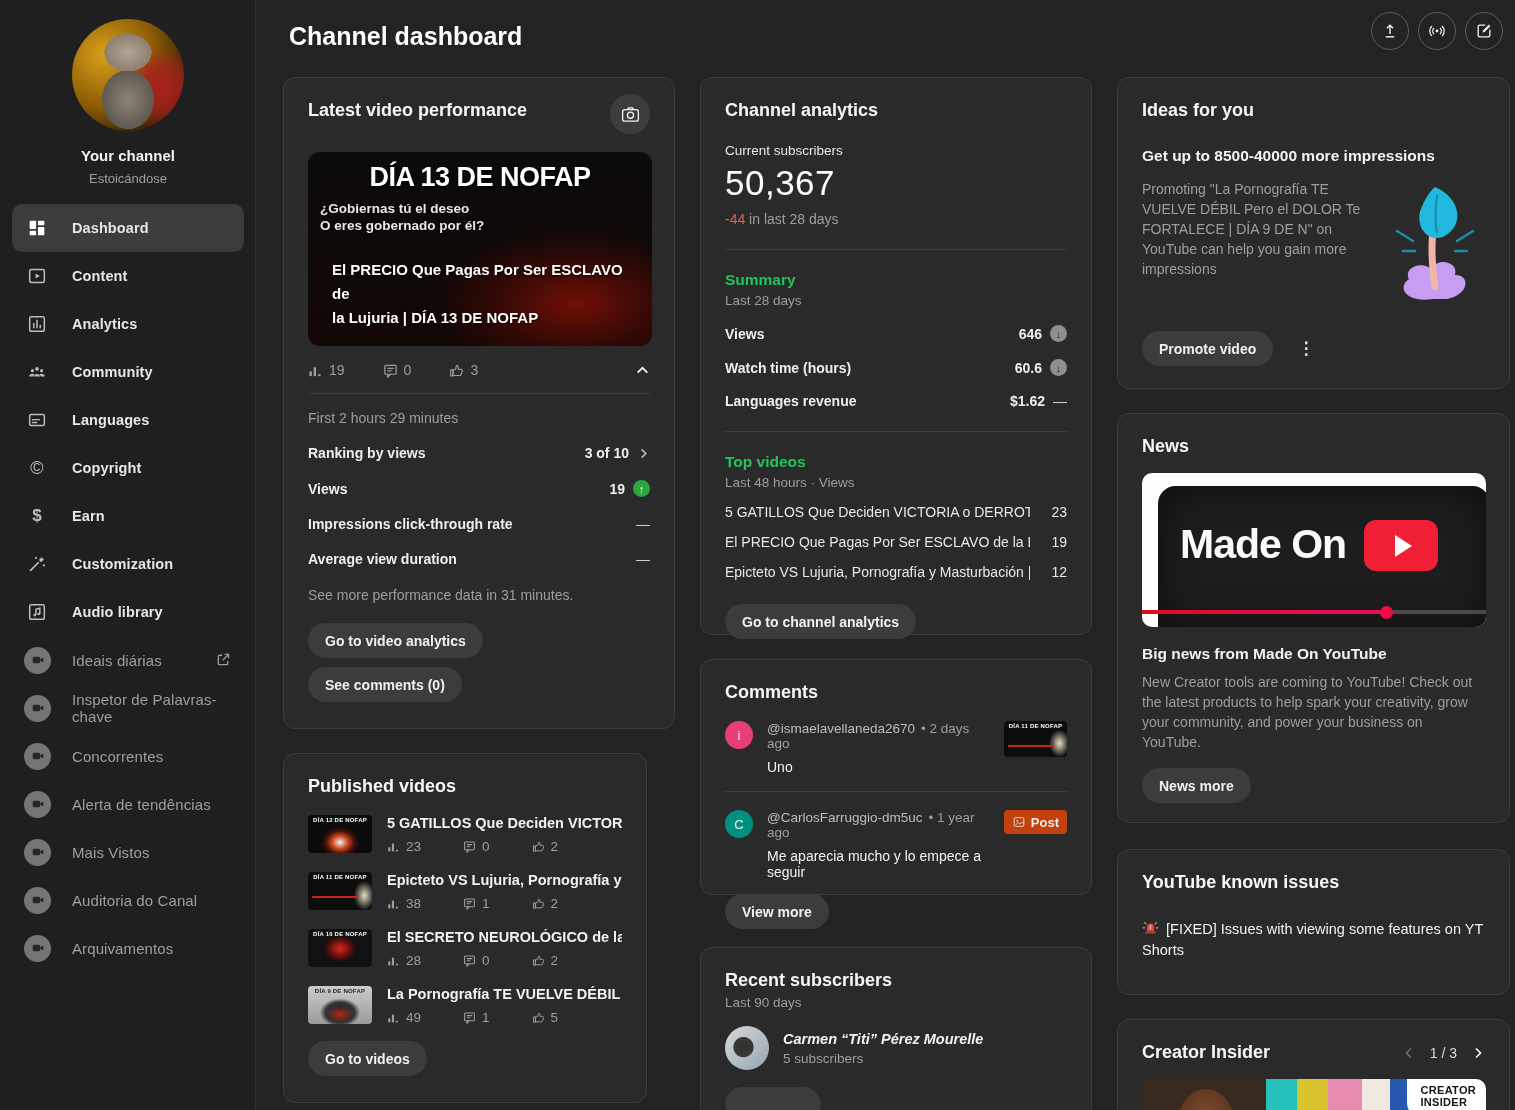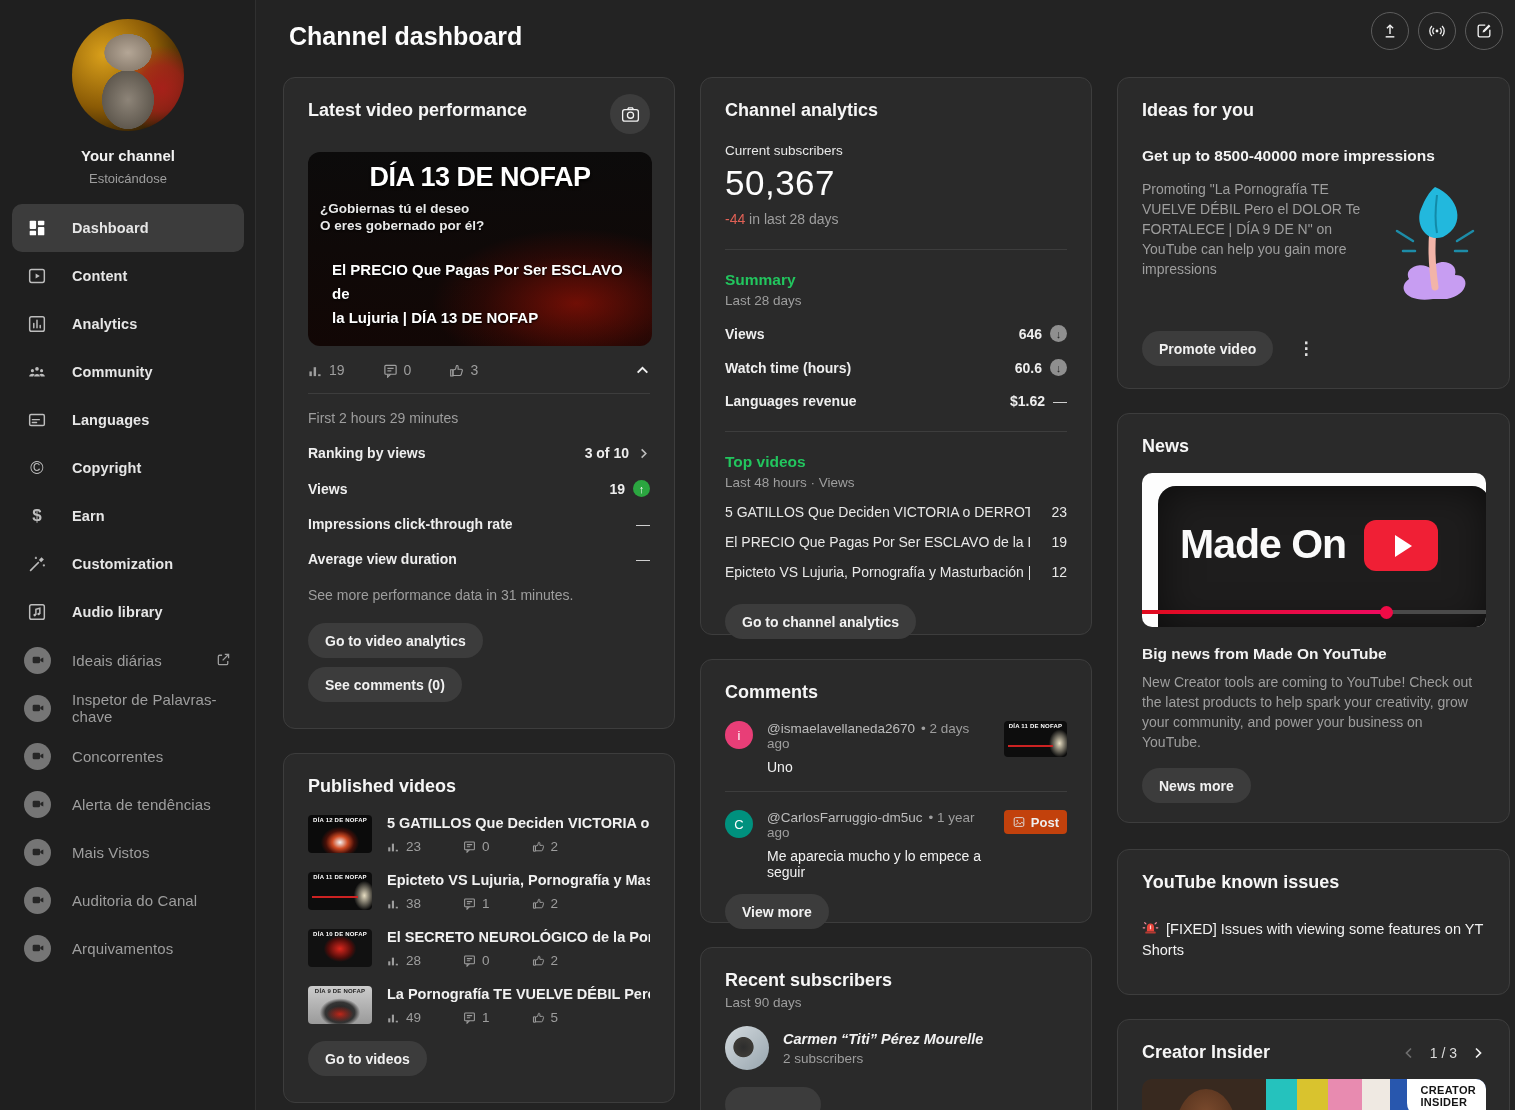--- a/index.html
+++ b/index.html
@@ -453,21 +453,21 @@
       <span>Average view duration</span>
       <span class="val dash">—</span>
     </div>
     <div class="note muted">See more performance data in 31 minutes.</div>
     <div class="btn-col">
       <button class="pill">Go to video analytics</button>
       <button class="pill">See comments (0)</button>
     </div>
   </section>
 
-  <section class="card" style="left:283px; top:753px; width:392px; height:350px;">
+  <section class="card" style="left:283px; top:753px; width:364px; height:350px;">
     <div class="card-title">Published videos</div>
 
     <div class="pub-row">
       <div class="mini-thumb t12">
           <div class="mt-lbl">DÍA 12 DE NOFAP</div>
         </div>
       <div class="pub-info">
         <div class="pub-title">5 GATILLOS Que Deciden VICTORIA o DERROT…</div>
         <div class="pub-stats">
           <span>
@@ -660,21 +660,21 @@
     <div class="tv-row">
       <span class="tv-title">Epicteto VS Lujuria, Pornografía y Masturbación | DÍA …</span>
       <span class="tv-views">12</span>
     </div>
 
     <div class="btn-col ca-btn" style="margin-top:24px;">
       <button class="pill">Go to channel analytics</button>
     </div>
   </section>
 
-  <section class="card" style="left:700px; top:659px; width:392px; height:264px;">
+  <section class="card" style="left:700px; top:659px; width:392px; height:236px;">
     <div class="card-title">Comments</div>
 
     <div class="cm-row">
       <div class="cm-avatar" style="background:#e83e77;">i</div>
       <div class="cm-body">
         <div class="cm-head">
           <span>@ismaelavellaneda2670</span><span class="time">• 2 days ago</span>
         </div>
         <div class="cm-text">Uno</div>
       </div>
@@ -709,21 +709,21 @@
     </div>
   </section>
 
   <section class="card" style="left:700px; top:947px; width:392px; height:210px;">
     <div class="card-title">Recent subscribers</div>
     <div class="sec-period">Last 90 days</div>
     <div class="rs-row">
       <div class="rs-avatar"></div>
       <div class="rs-info">
         <div class="rs-name">Carmen “Titi” Pérez Mourelle</div>
-        <div class="rs-count">2 subscribers</div>
+        <div class="rs-count">5 subscribers</div>
       </div>
     </div>
     <div class="pill rs-btn"></div>
   </section>
 
   <section class="card" style="left:1117px; top:77px; width:393px; height:312px;">
     <div class="card-title">Ideas for you</div>
     <div class="idea-heading">Get up to 8500-40000 more impressions</div>
     <div class="idea-flex">
       <div class="idea-body">Promoting "La Pornografía TE VUELVE DÉBIL Pero el DOLOR Te FORTALECE | DÍA 9 DE N" on YouTube can help you gain more impressions</div>

